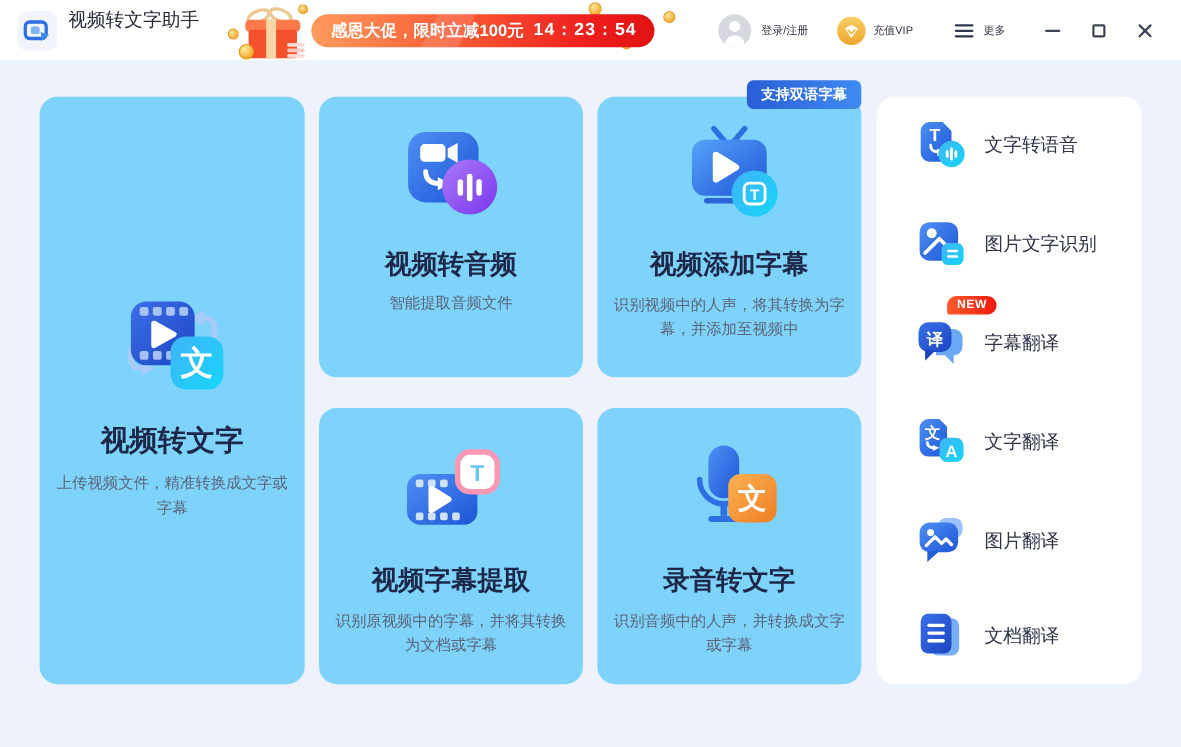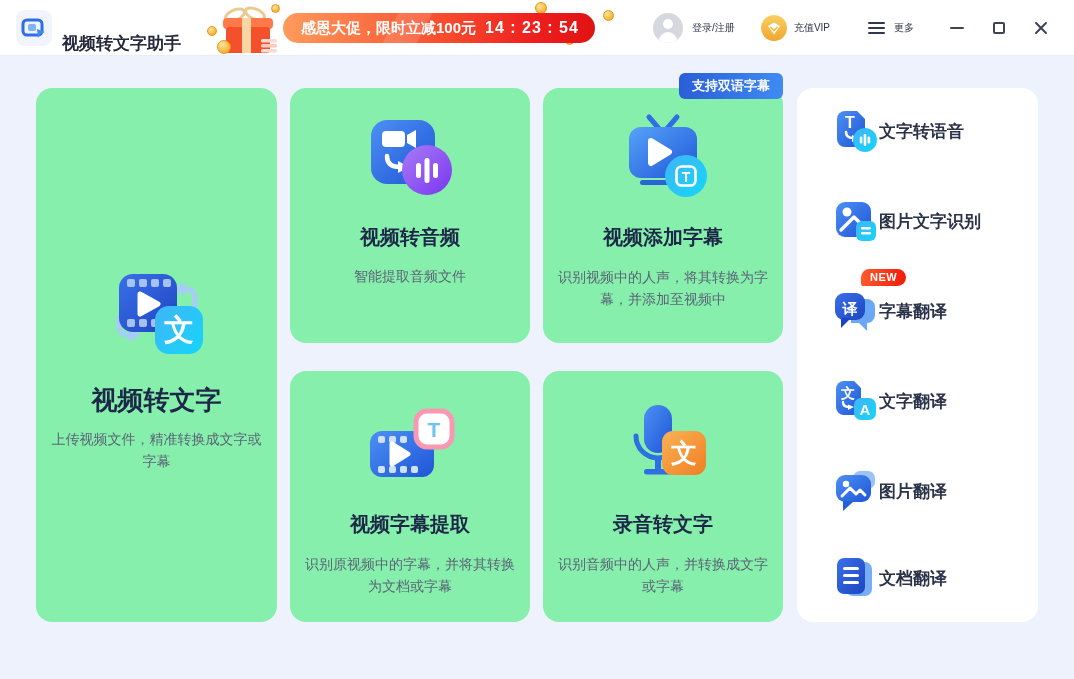--- a/index.html
+++ b/index.html
@@ -8,21 +8,21 @@
     position:relative; overflow:hidden;
     background:#edf2fd;
     font-family:"Liberation Sans","DejaVu Sans",sans-serif;
     color:#1d2747;
   }
   
   .topbar { position:absolute; left:0; top:0; width:1074px; height:56px;
     background:#ffffff; border-bottom:1px solid #e8edf6; z-index:40; }
   .appicon { position:absolute; left:16px; top:10px; width:36px; height:36px;
     background:#f1f4fa; border-radius:9px; display:flex; align-items:center; justify-content:center; }
-  .apptitle { position:absolute; left:62px; top:32px; font-size:17px; font-weight:bold; color:#23293a; white-space:nowrap; }
+  .apptitle { position:absolute; left:62px; top:7px; font-size:17px; font-weight:normal; color:#23293a; white-space:nowrap; }
   
   .promo { position:absolute; left:205px; top:0; width:420px; height:56px; cursor:pointer; }
   .promo-pill { position:absolute; left:78px; top:13px; height:30px; padding:0 16px 0 18px;
     display:inline-flex; align-items:center; gap:9px; white-space:nowrap;
     background:linear-gradient(90deg,#ff9b5c 0%,#fa5632 45%,#ee1d1d 82%,#e01212 100%);
     border-radius:16px; overflow:hidden; }
   .promo-pill::before { content:''; position:absolute; left:34%; top:-12px; width:34px; height:60px;
     background:rgba(255,255,255,.14); transform:skewX(-28deg); }
   .promo-text { position:relative; font-size:15px; font-weight:bold; color:#fff; }
   .promo-timer { position:relative; font-size:16px; font-weight:bold; color:#fff; letter-spacing:1px; }
@@ -46,42 +46,42 @@
     display:flex; align-items:center; justify-content:center; }
   .btn-min { margin-left:30px; }
   .ic-min { width:14px; height:2px; background:#3c4456; border-radius:1px; }
   .ic-max { width:12px; height:12px; border:2px solid #3c4456; border-radius:2px; }
   .ic-close { position:relative; width:16px; height:16px; }
   .ic-close::before,.ic-close::after { content:''; position:absolute; left:0; top:7px; width:16px; height:2px;
     background:#3c4456; border-radius:1px; }
   .ic-close::before { transform:rotate(45deg); }
   .ic-close::after { transform:rotate(-45deg); }
   
-  .card { position:absolute; background:#86efac; border-radius:16px; text-align:center; cursor:pointer; }
+  .card { position:absolute; background:#7dd3fc; border-radius:16px; text-align:center; cursor:pointer; }
   .card-main   { left:36px;  top:88px;  width:241px; height:534px; }
   .card-v2a    { left:290px; top:88px;  width:240px; height:255px; }
   .card-addsub { left:543px; top:88px;  width:240px; height:255px; }
   .card-extract{ left:290px; top:371px; width:240px; height:251px; }
   .card-a2t    { left:543px; top:371px; width:240px; height:251px; }
   .card .icon { position:absolute; left:50%; transform:translateX(-50%); }
-  .card-title { position:absolute; width:100%; font-size:20px; font-weight:bold; color:#1d2747; white-space:nowrap; }
+  .card-title { position:absolute; width:100%; font-size:24px; font-weight:bold; color:#1d2747; white-space:nowrap; }
   .card-main .card-title { font-size:26px; }
   .card-desc { position:absolute; left:50%; transform:translateX(-50%); font-size:14px; color:#5b6577; line-height:1.6; }
   .card-main .icon { top:178px; } .card-main .card-title { top:295px; } .card-main .card-desc { top:340px; width:212px; }
   .card-v2a .icon { top:28px; } .card-v2a .card-title { top:136px; } .card-v2a .card-desc { top:178px; width:210px;font-family:Liberation Mono, monospace; }
   .card-addsub .icon { top:24px; } .card-addsub .card-title { top:136px; } .card-addsub .card-desc { top:178px; width:228px; }
   .card-extract .icon { top:34px; } .card-extract .card-title { top:140px; } .card-extract .card-desc { top:182px; width:214px; }
   .card-a2t .icon { top:30px; } .card-a2t .card-title { top:140px; } .card-a2t .card-desc { top:182px; width:214px; }
   .dual-badge { position:absolute; top:-15px; right:0; height:26px; padding:0 13px; line-height:26px;
     background:linear-gradient(90deg,#2a5ed8,#3f8bf2); border-radius:6px;
     font-size:13px; font-weight:bold; color:#fff; white-space:nowrap; }
   
   .sidebar { position:absolute; left:797px; top:88px; width:241px; height:534px; background:#fff; border-radius:16px; }
   .side-item { position:absolute; left:36px; height:46px; display:flex; align-items:center; cursor:pointer; }
-  .side-label { font-size:17px; color:#2b3349; font-weight:700; white-space:nowrap; }
+  .side-label { margin-left:16px; font-size:17px; color:#2b3349; font-weight:400; white-space:nowrap; }
   .new-badge { position:absolute; left:28px; top:-19px; padding:2px 9px 3px;
     background:linear-gradient(90deg,#ff5a2d,#f41a0a); border-radius:10px 10px 10px 3px;
     font-size:11px; font-weight:bold; color:#fff; letter-spacing:.5px; }
   .si-0 { top:20px; } .si-1 { top:110px; } .si-2 { top:200px; } .si-3 { top:290px; } .si-4 { top:380px; } .si-5 { top:467px; }
 </style>
 </head>
 <body>
 
 <svg width="0" height="0" style="position:absolute">
   <defs>

